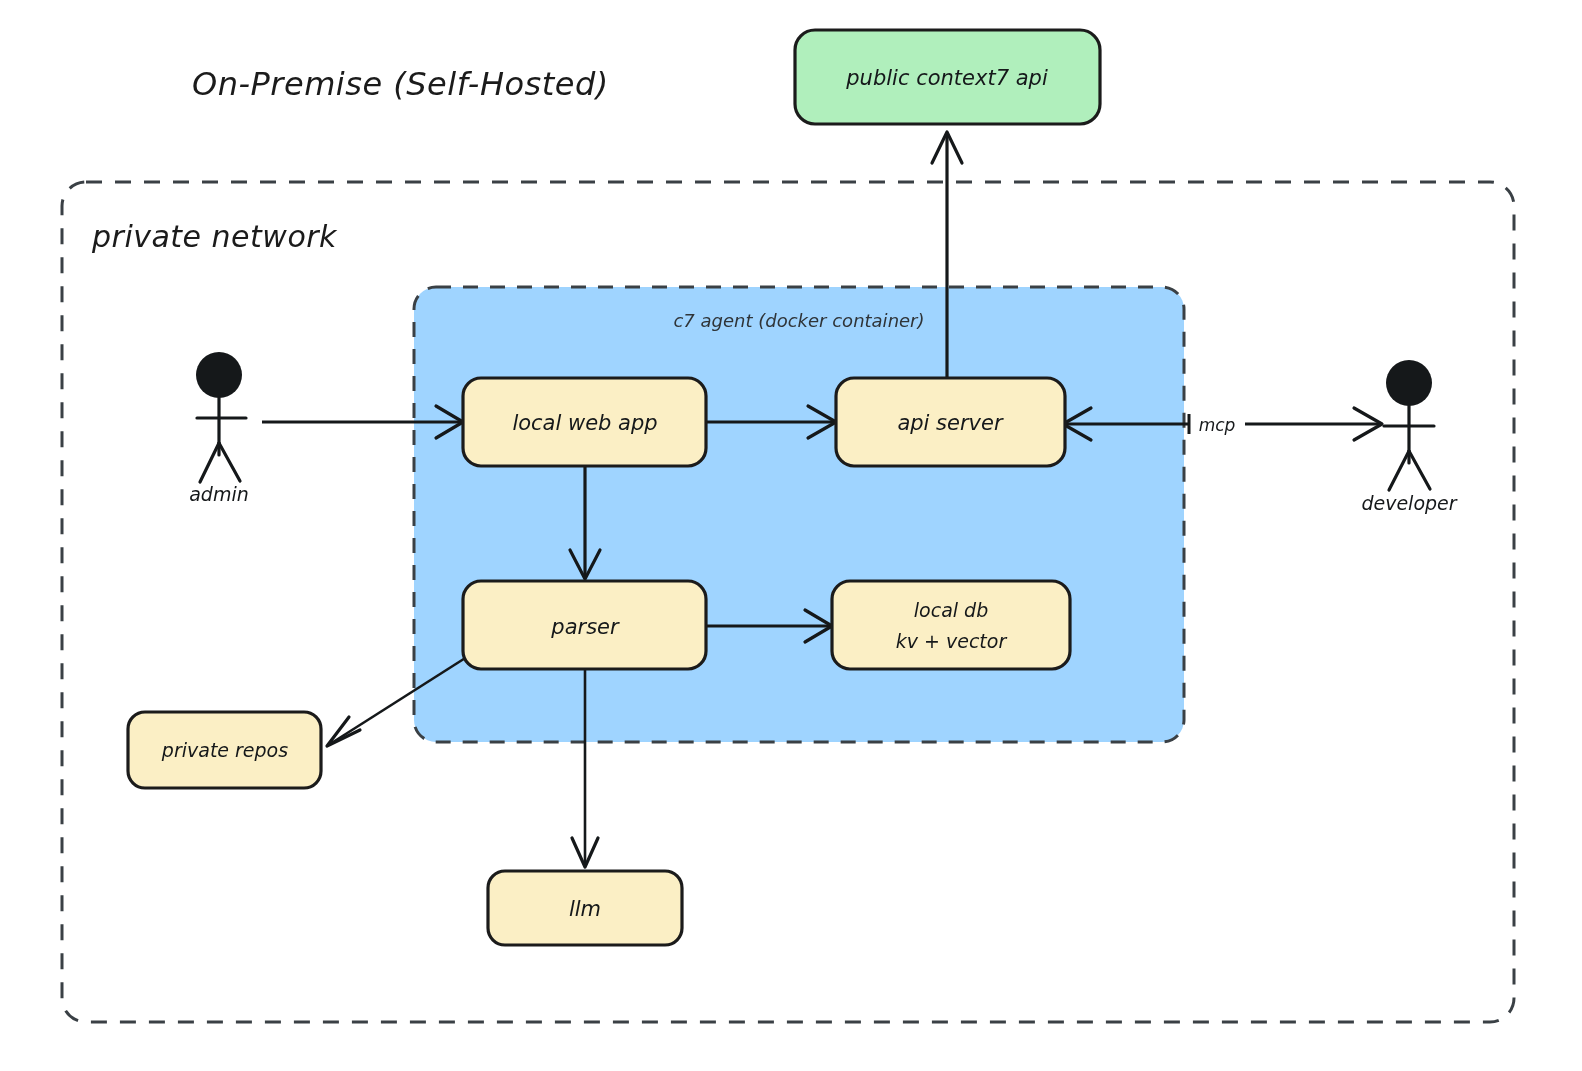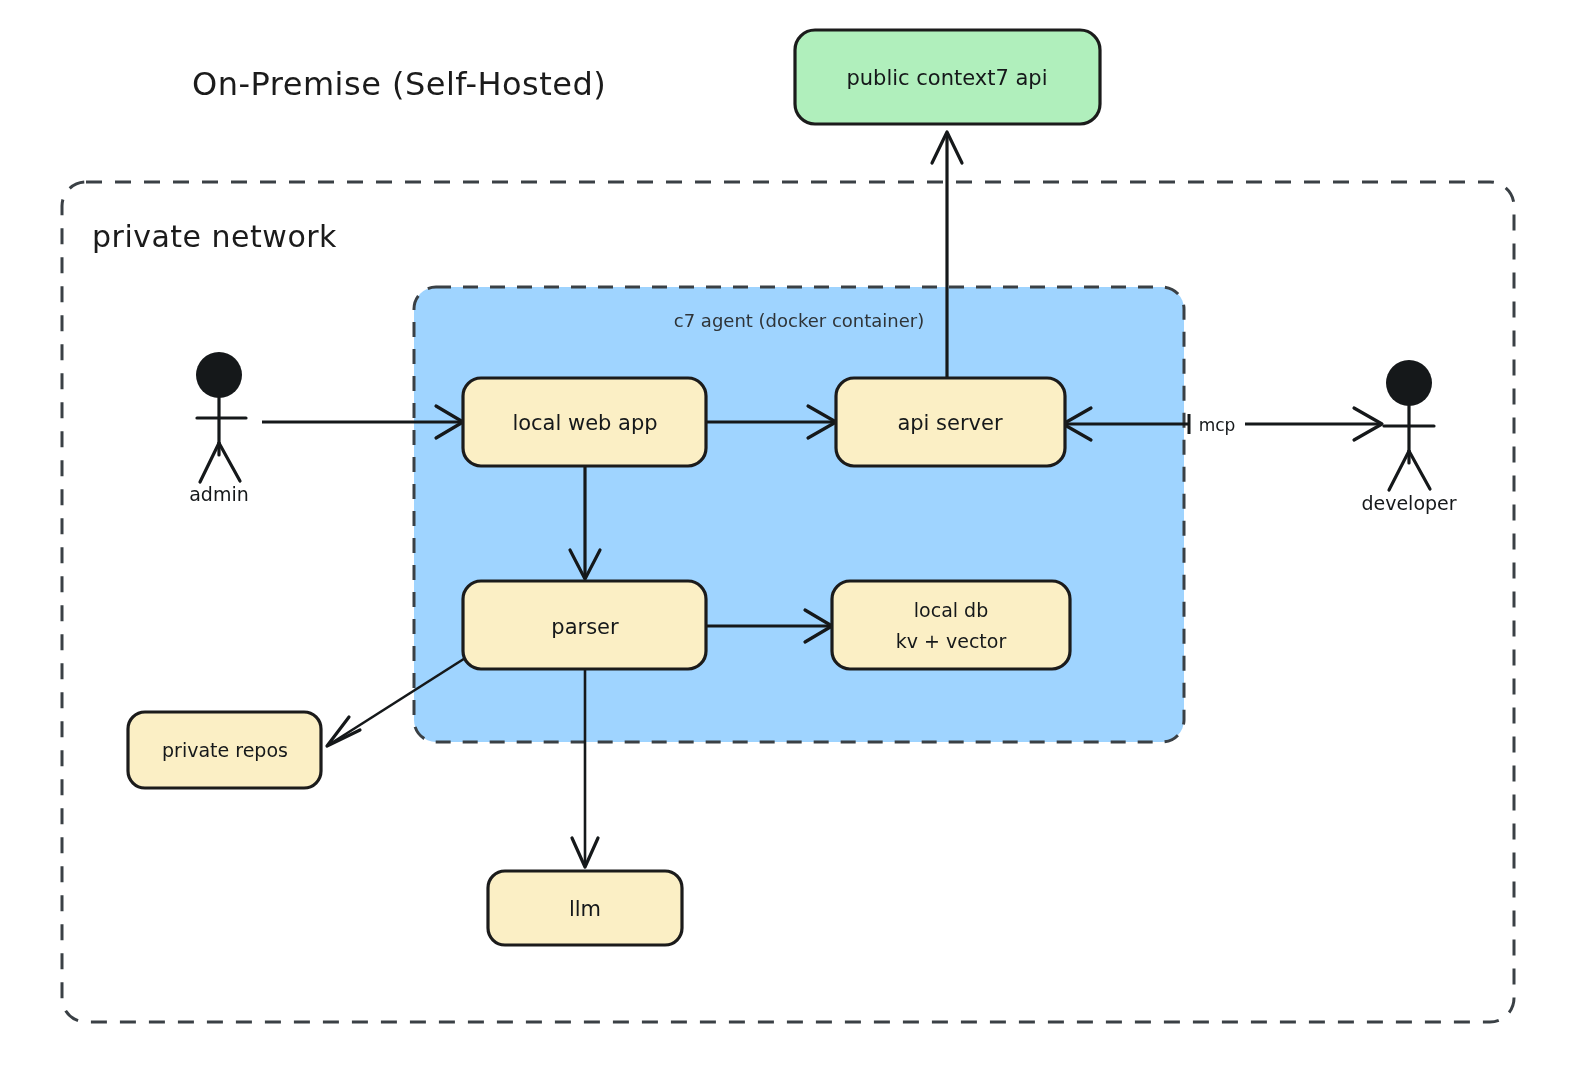--- a/index.html
+++ b/index.html
@@ -11,20 +11,21 @@
   body {
     width: 1582px;
     height: 1071px;
     font-family: "DejaVu Sans", sans-serif;
     overflow: hidden;
   }
   #diagram-root {
     position: relative;
     width: 1342px;
     height: 1071px;
+    font-style: italic;
   }
   svg.diagram {
     display: block;
     width: 1582px;
     height: 1071px;
   }
   
   .t-title {
     font-family: "DejaVu Sans", sans-serif;
     font-size: 32px;

